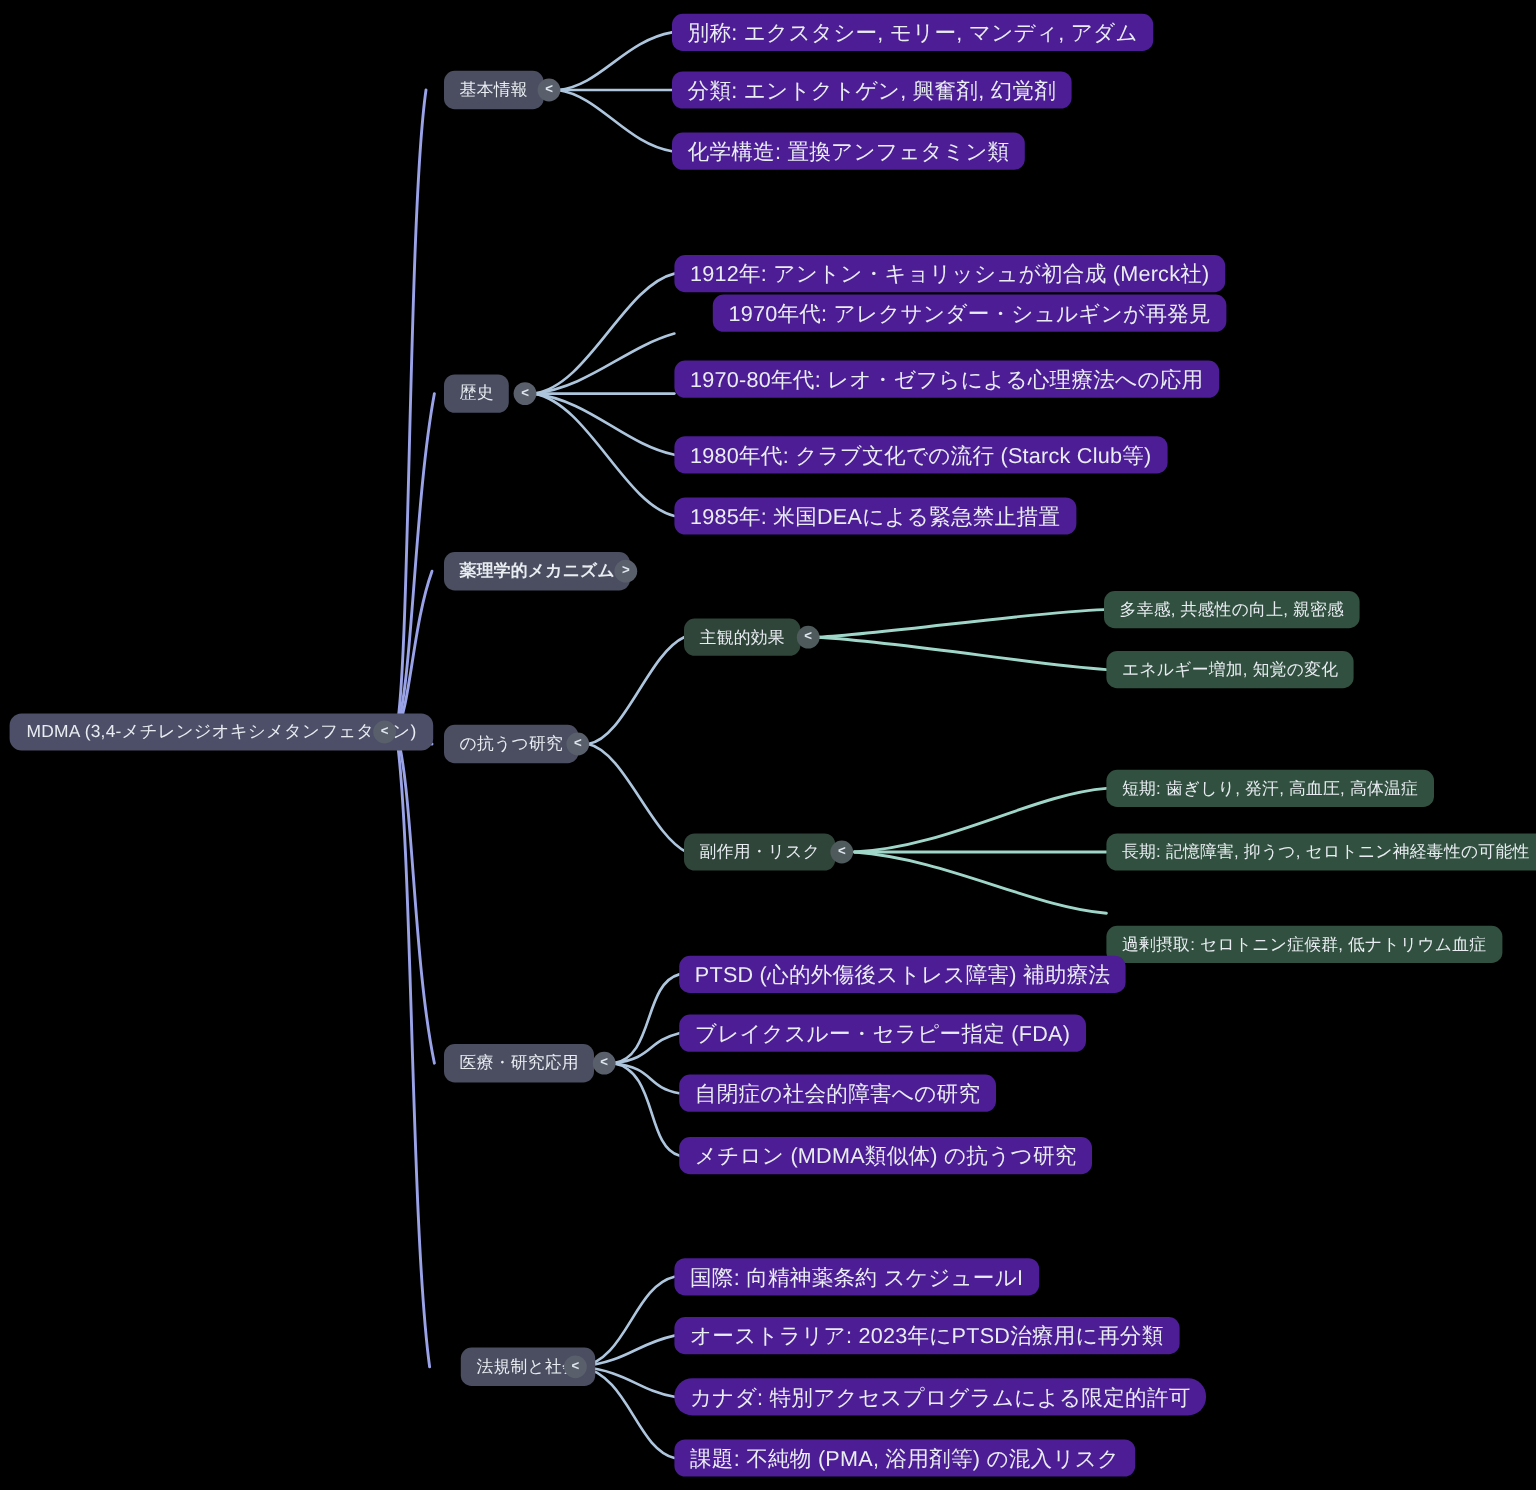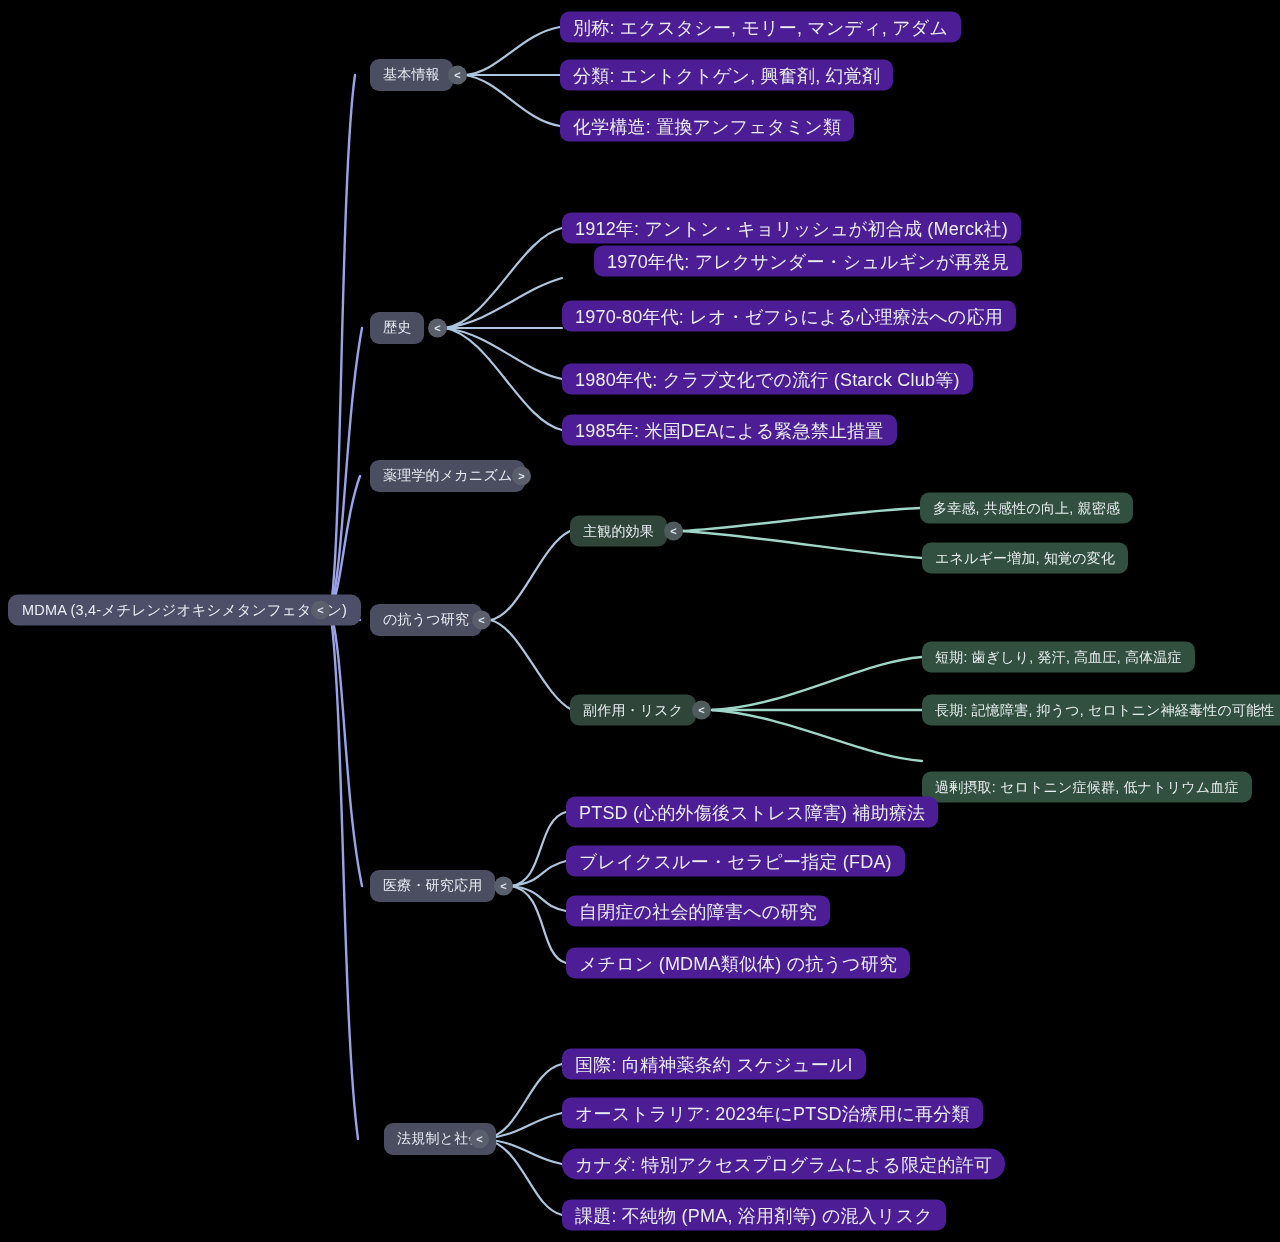--- a/index.html
+++ b/index.html
@@ -166,21 +166,21 @@
   <div class="node leafblue" style="left:562px;top:316px;">
     <span>1970-80年代: レオ・ゼフらによる心理療法への応用</span>
   </div>
   <div class="node leafblue" style="left:562px;top:379px;">
     <span>1980年代: クラブ文化での流行 (Starck Club等)</span>
   </div>
   <div class="node leafblue" style="left:562px;top:430px;">
     <span>1985年: 米国DEAによる緊急禁止措置</span>
   </div>
 
-  <div class="node lvl1" style="left:370px;top:476px;">
+  <div class="node lvl1" style="left:370px;top:476px;font-weight:bold;">
     <span>薬理学的メカニズム</span>
   </div>
   <div class="toggle" style="left:512px;top:476px;">&gt;</div>
 
   <div class="node lvl1" style="left:370px;top:620px;">
     <span>の抗うつ研究</span>
   </div>
   <div class="toggle" style="left:472px;top:620px;">&lt;</div>
 
   <div class="node lvl2" style="left:570px;top:531px;">

